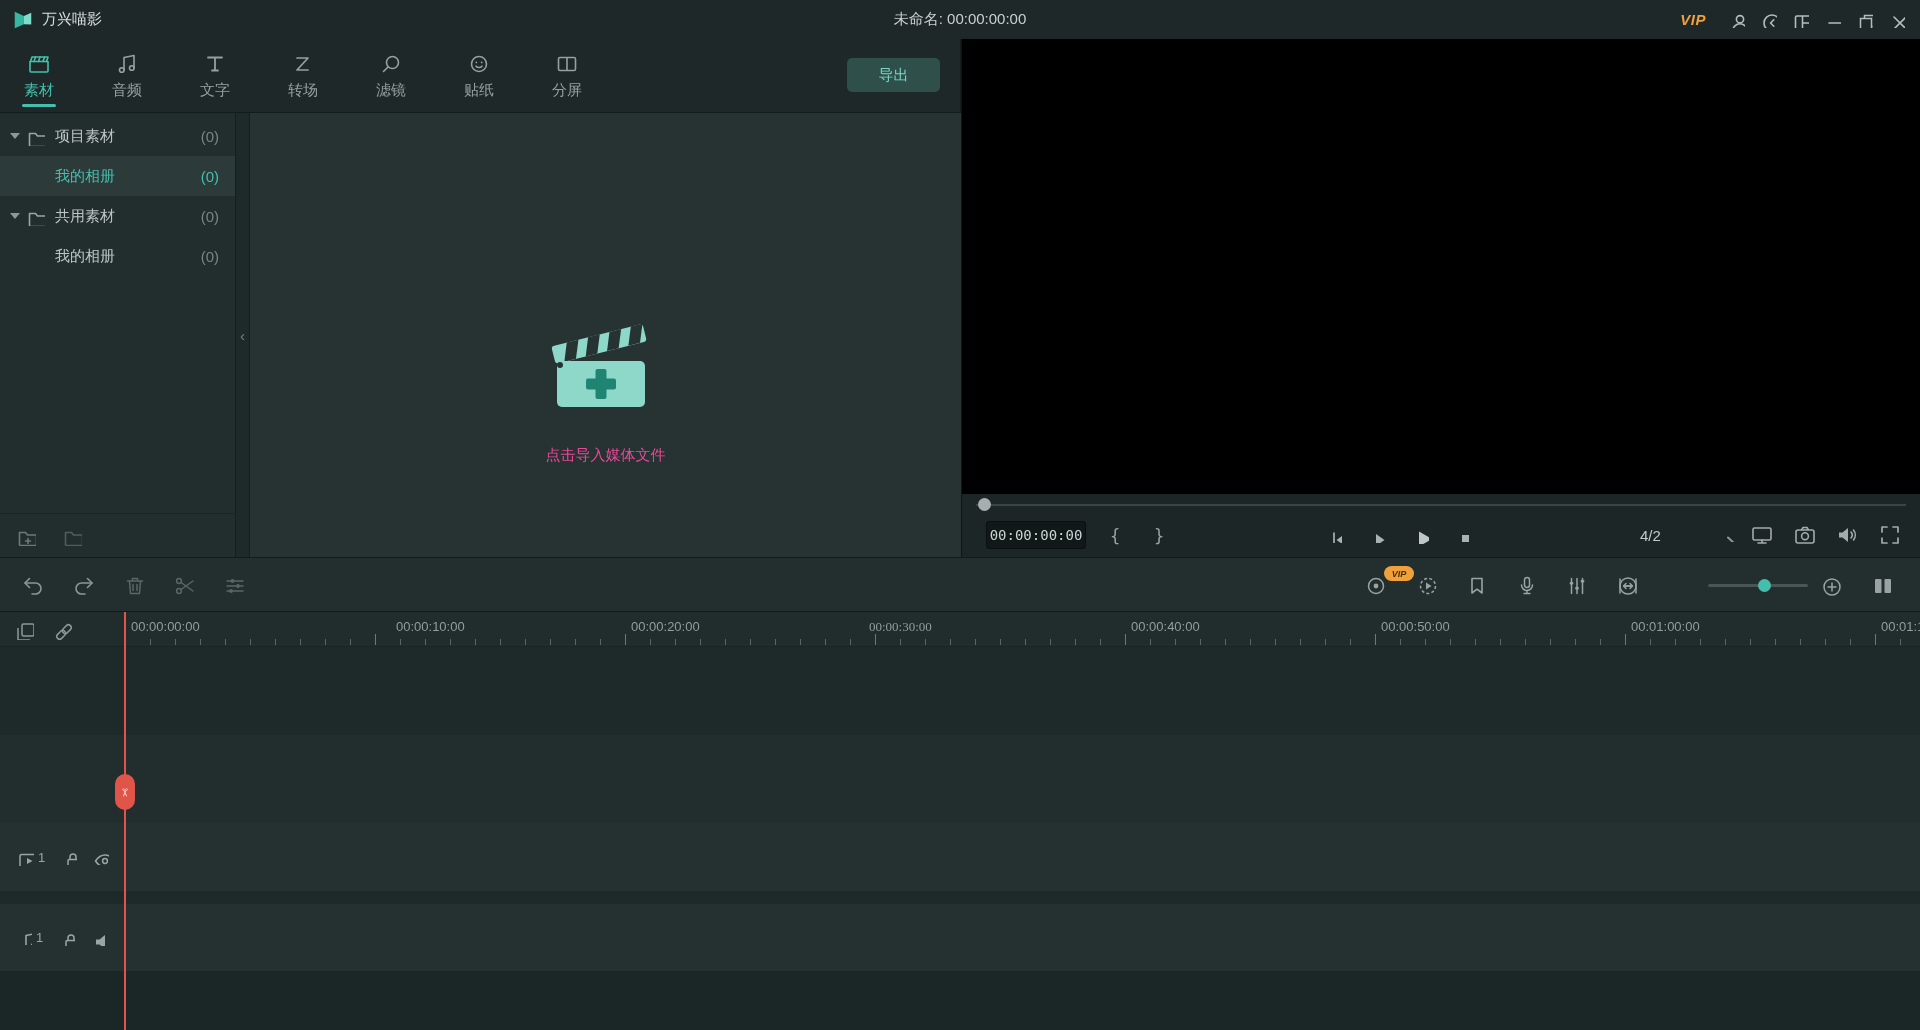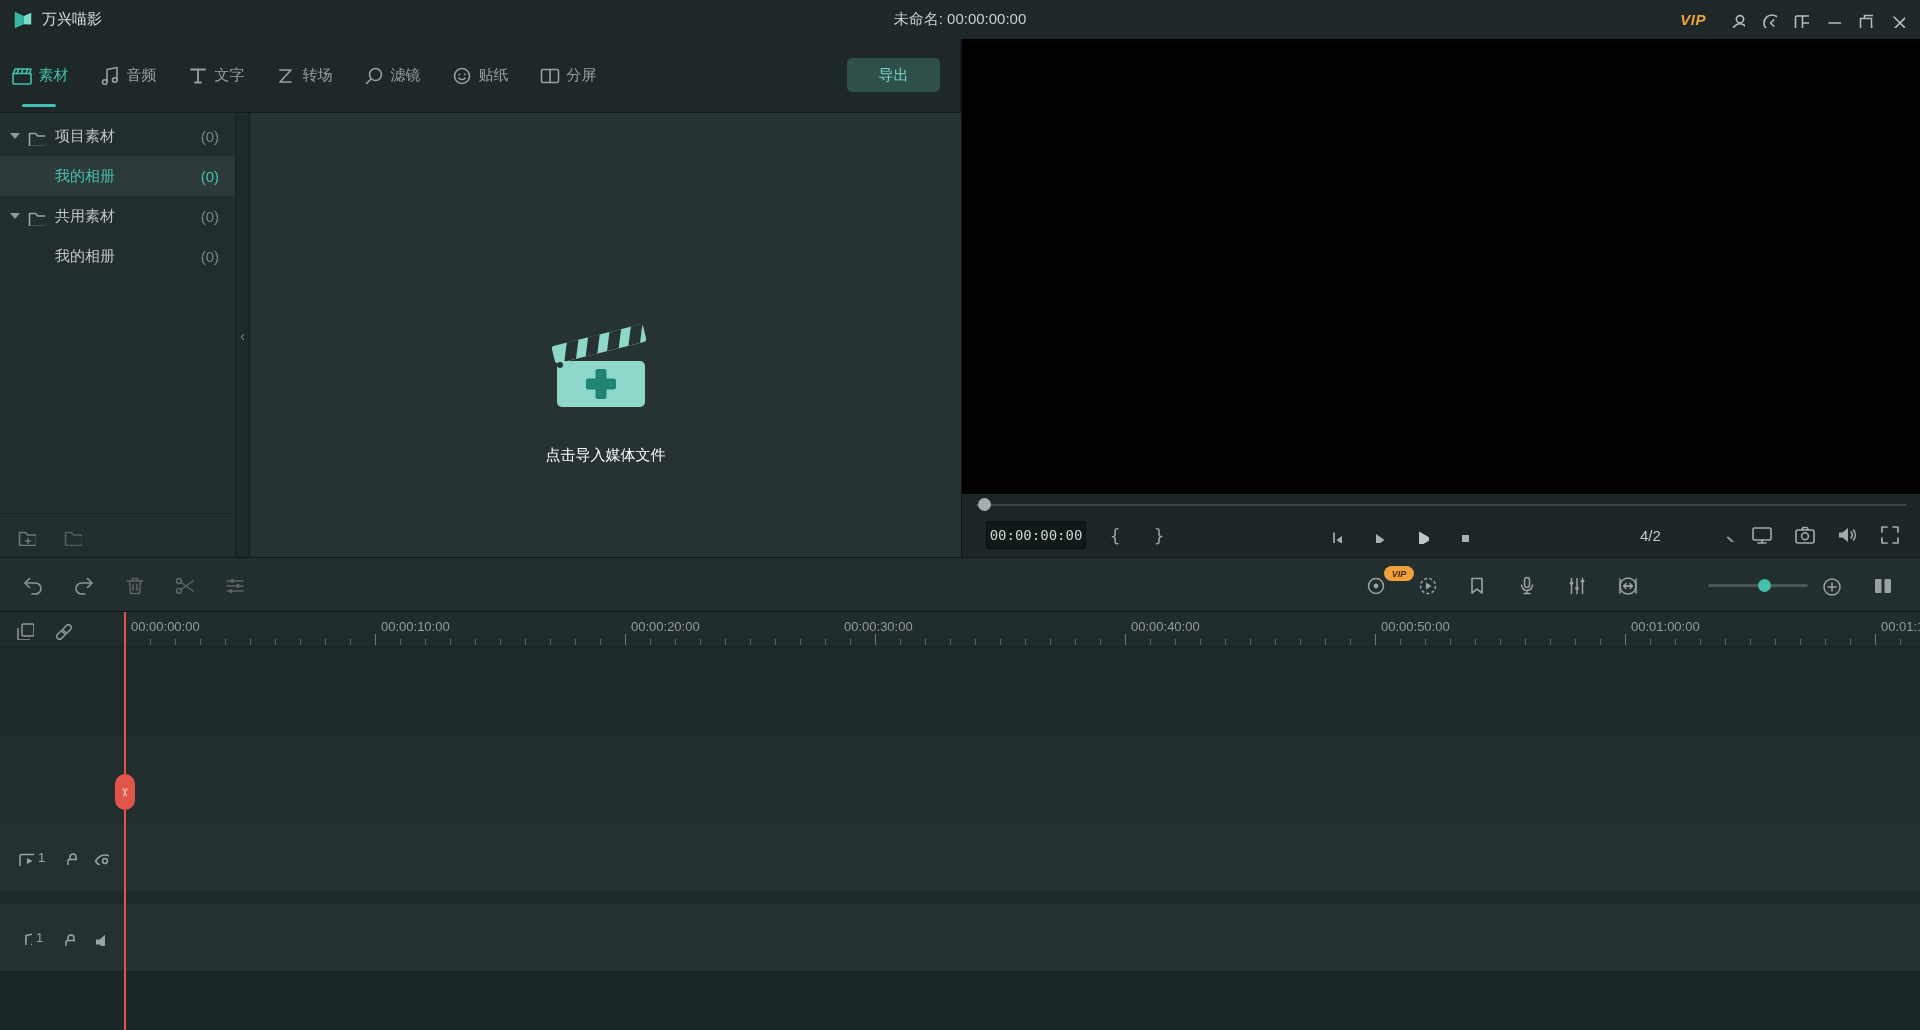--- a/index.html
+++ b/index.html
@@ -21,21 +21,21 @@
   .wintitle{position:absolute;left:50%;transform:translateX(-50%);font-size:15px;color:#C9D0CF;}
   .winctrl{position:absolute;right:0;top:0;height:39px;display:flex;align-items:center;padding-right:8px;}
   .vip-text{color:var(--vip);font-style:italic;font-weight:bold;font-size:15px;letter-spacing:.5px;margin-right:14px;}
   .wbtn{width:32px;height:39px;display:flex;align-items:center;justify-content:center;color:#B4BDBC;}
   .wbtn svg{width:17px;height:17px;display:block;}
 
   
   .tabbar{position:absolute;left:0;top:39px;width:961px;height:74px;background:#1E2828;
     border-bottom:1px solid #131C1C;border-right:1px solid #131C1C;}
   .tabs{display:flex;padding-left:4px;height:100%;}
-  .tab{width:70px;margin-right:18px;height:100%;display:flex;flex-direction:row;align-items:center;
+  .tab{width:70px;margin-right:18px;height:100%;display:flex;flex-direction:column;align-items:center;
     justify-content:center;gap:5px;position:relative;color:#96A09F;}
   .tab svg{width:24px;height:24px;display:block;}
   .tlabel{font-size:15px;}
   .tab.active{color:var(--accent);}
   .tab.active::after{content:"";position:absolute;bottom:5px;left:50%;transform:translateX(-50%);
     width:34px;height:3px;border-radius:2px;background:var(--accent);}
   .export-btn{position:absolute;left:847px;top:19px;width:93px;height:34px;border:none;border-radius:5px;
     background:#2E4F4A;color:#79D6C3;font-size:15px;font-family:inherit;cursor:pointer;}
 
   
@@ -65,21 +65,21 @@
   .mtool-ic{position:absolute;top:8px;width:21px;height:21px;color:#97A1A0;display:block;}
   #funnel{left:495px;} #gridic{left:540px;}
   .searchbox{position:absolute;left:586px;top:6px;width:116px;height:26px;border-bottom:1px solid #3E4949;
     display:flex;align-items:center;}
   .searchbox input{flex:1;min-width:0;background:transparent;border:none;outline:none;color:#AEB8B7;
     font-size:15px;font-family:inherit;padding:0;}
   .searchbox input::placeholder{color:#7A8483;}
   .searchbox svg{width:17px;height:17px;color:#97A1A0;flex:none;display:block;}
   .media-empty{position:absolute;left:0;top:38px;right:0;bottom:0;}
   .clapper{position:absolute;left:50%;top:168px;transform:translateX(-50%);display:block;}
-  .empty-text{position:absolute;top:295px;width:100%;text-align:center;color:#ffffff;font-size:15px;}
+  .empty-text{position:absolute;top:295px;width:100%;text-align:center;color:#ec4899;font-size:15px;}
 
   
   .preview{position:absolute;left:961px;top:39px;width:959px;height:518px;background:#1C2626;border-left:1px solid #0E1515;}
   .video{position:absolute;left:0;top:0;width:100%;height:455px;background:#000;}
   .scrub{position:absolute;left:0;top:455px;width:100%;height:20px;}
   .scrub-track{position:absolute;left:14px;right:14px;top:10px;height:2px;background:#3A4545;}
   .scrub-handle{position:absolute;left:16px;top:4px;width:13px;height:13px;border-radius:50%;background:#A7AFAE;}
   .pcontrols{position:absolute;left:0;top:475px;width:100%;height:43px;}
   .tc{position:absolute;left:24px;top:7px;width:100px;height:28px;background:#111818;border:1px solid #0A0F0F;
     border-radius:3px;color:#CDD4D3;font-family:"DejaVu Sans Mono","Liberation Mono",monospace;font-size:14px;
@@ -594,21 +594,21 @@
         <div class="tick minor" style="left: 150px;"></div>
         <div class="tick minor" style="left: 175px;"></div>
         <div class="tick minor" style="left: 200px;"></div>
         <div class="tick minor" style="left: 225px;"></div>
         <div class="tick minor" style="left: 250px;"></div>
         <div class="tick minor" style="left: 275px;"></div>
         <div class="tick minor" style="left: 300px;"></div>
         <div class="tick minor" style="left: 325px;"></div>
         <div class="tick minor" style="left: 350px;"></div>
         <div class="tick major" style="left: 375px;"></div>
-        <span class="rlabel" style="left: 381px; text-align: right;">00:00:10:00</span>
+        <span class="rlabel" style="left: 396px; text-align: right;">00:00:10:00</span>
         <div class="tick minor" style="left: 400px;"></div>
         <div class="tick minor" style="left: 425px;"></div>
         <div class="tick minor" style="left: 450px;"></div>
         <div class="tick minor" style="left: 475px;"></div>
         <div class="tick minor" style="left: 500px;"></div>
         <div class="tick minor" style="left: 525px;"></div>
         <div class="tick minor" style="left: 550px;"></div>
         <div class="tick minor" style="left: 575px;"></div>
         <div class="tick minor" style="left: 600px;"></div>
         <div class="tick major" style="left: 625px;"></div>
@@ -616,21 +616,21 @@
         <div class="tick minor" style="left: 650px;"></div>
         <div class="tick minor" style="left: 675px;"></div>
         <div class="tick minor" style="left: 700px;"></div>
         <div class="tick minor" style="left: 725px;"></div>
         <div class="tick minor" style="left: 750px;"></div>
         <div class="tick minor" style="left: 775px;"></div>
         <div class="tick minor" style="left: 800px;"></div>
         <div class="tick minor" style="left: 825px;"></div>
         <div class="tick minor" style="left: 850px;"></div>
         <div class="tick major" style="left: 875px;"></div>
-        <span class="rlabel" style="left: 844px;">00:00:30:00</span>
+        <span class="rlabel" style="left: 869px; font-family: Liberation Serif, serif;">00:00:30:00</span>
         <div class="tick minor" style="left: 900px;"></div>
         <div class="tick minor" style="left: 925px;"></div>
         <div class="tick minor" style="left: 950px;"></div>
         <div class="tick minor" style="left: 975px;"></div>
         <div class="tick minor" style="left: 1000px;"></div>
         <div class="tick minor" style="left: 1025px;"></div>
         <div class="tick minor" style="left: 1050px;"></div>
         <div class="tick minor" style="left: 1075px;"></div>
         <div class="tick minor" style="left: 1100px;"></div>
         <div class="tick major" style="left: 1125px;"></div>

